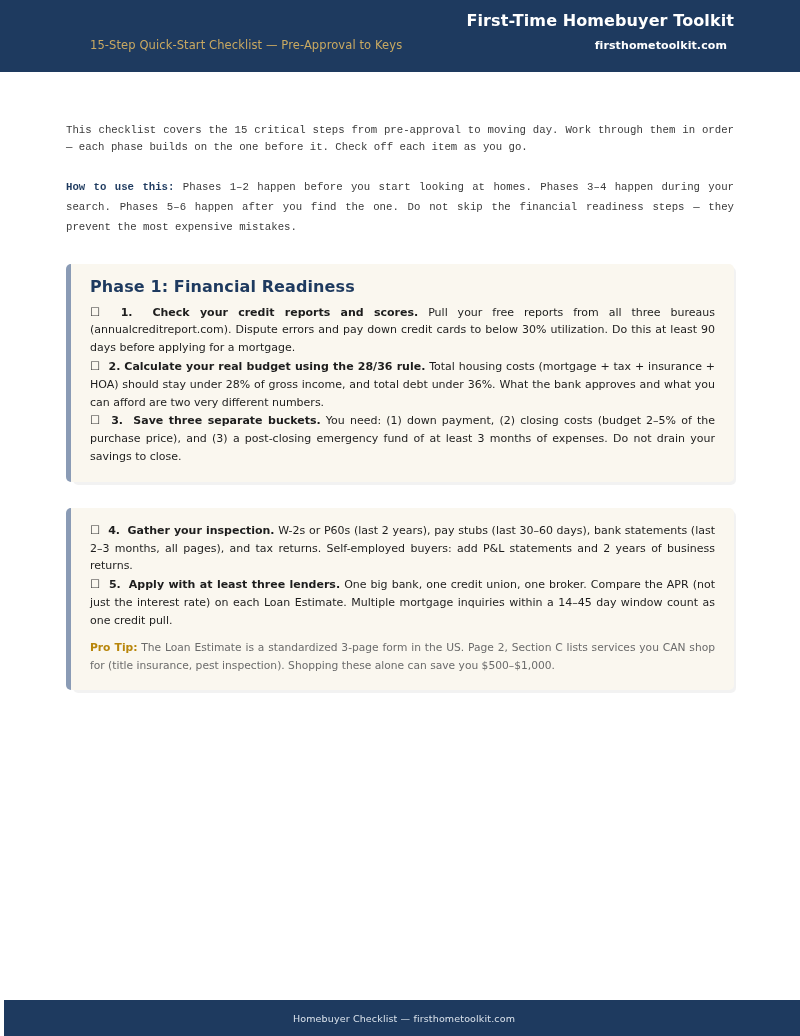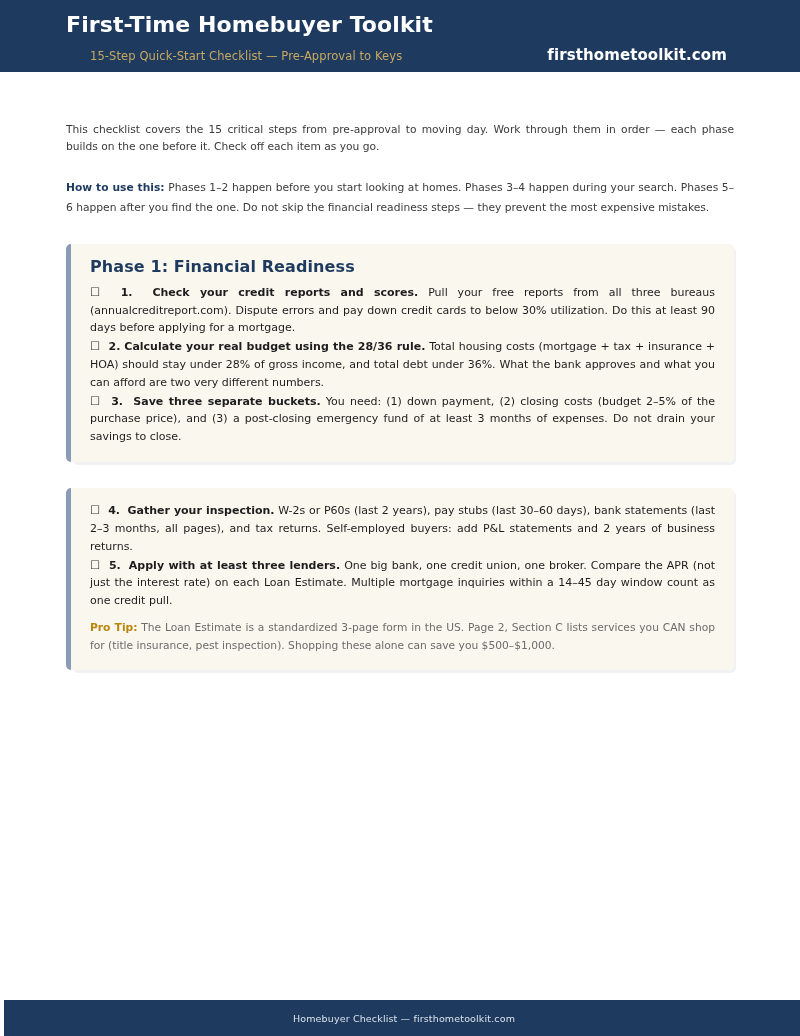--- a/index.html
+++ b/index.html
@@ -20,54 +20,56 @@
   .doc-header {
     background: #1e3a5f;
     height: 72px;
     padding: 0 66px;
     box-sizing: border-box;
     position: relative;
   }
   .doc-title {
     margin: 0;
     padding-top: 11px;
-    font-size: 22px;
+    font-size: 16px;
     font-weight: bold;
     color: #ffffff;
     letter-spacing: 0.1px;
     line-height: 1.3;
+    text-align: right;
   }
   .header-row {
     display: flex;
     align-items: baseline;
     justify-content: space-between;
     margin-top: 6px;
   }
   .doc-subtitle {
     font-size: 11.5px;
     color: #c9a961;
     letter-spacing: 0.1px;
     margin-left: 24px;
   }
   .doc-site {
-    font-size: 15px;
+    font-size: 11px;
     color: #ffffff;
     font-weight: bold;
     letter-spacing: 0.1px;
     padding-right: 7px;
   }
 
   
   .page-body {
     padding: 0 66px;
     box-sizing: border-box;
   }
 
   .intro-block {
     padding-top: 50px;
+    font-family: Liberation Mono, monospace;
   }
   .intro-p {
     margin: 0;
     font-size: 10.7px;
     line-height: 1.55;
     color: #3a3a3a;
     text-align: justify;
   }
   .intro-p.second {
     margin-top: 23px;

